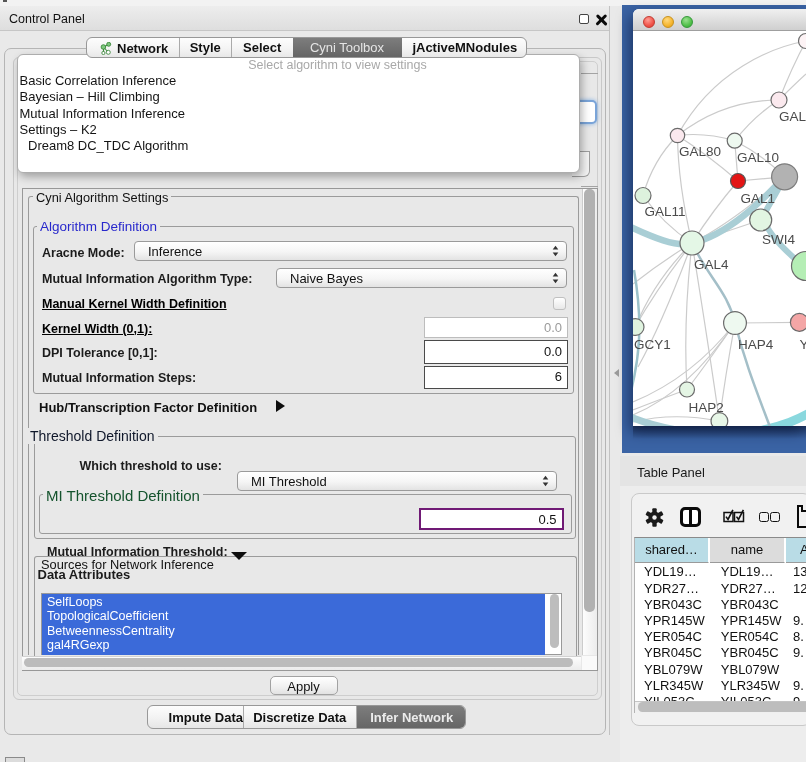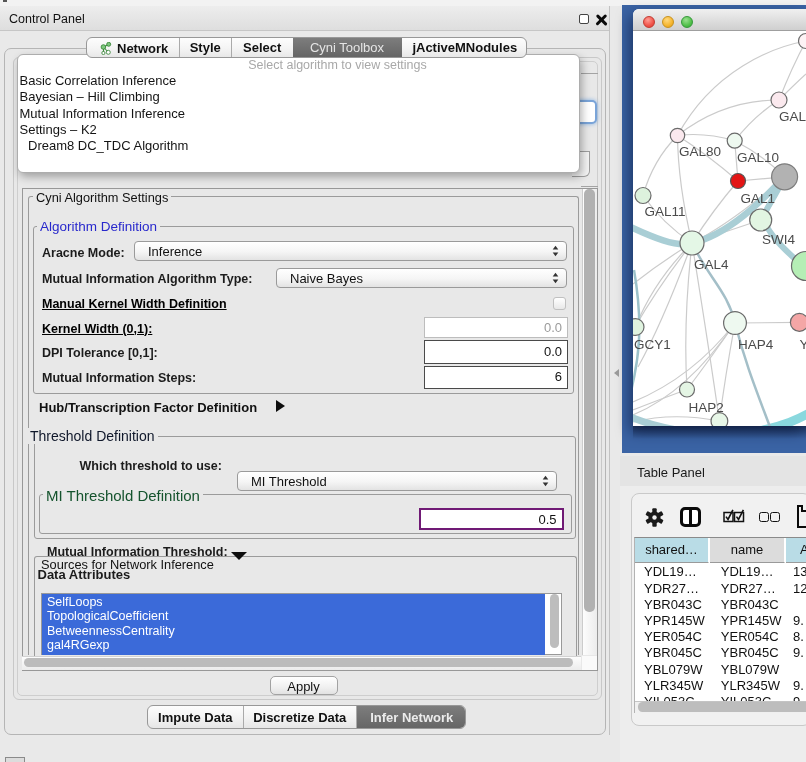--- a/index.html
+++ b/index.html
@@ -274,21 +274,21 @@
 <div class="thumbv" style="left:584px;top:189px;width:11px;height:423px;"></div>
 
 <div class="ab" style="left:22px;top:656px;width:559px;height:14px;background:linear-gradient(#fdfdfd,#ececec);border-top:1px solid #d2d2d2;"></div>
 <div class="ab" style="left:24px;top:657.5px;width:549px;height:9px;background:#bcbcbc;border-radius:4.5px;"></div>
 <div class="ab" style="left:582px;top:656px;width:15px;height:14px;background:#fafafa;"></div>
 
 <div class="ab" style="left:269.5px;top:676px;width:68px;height:19px;border:1px solid #a2a2a2;border-radius:5px;background:linear-gradient(#ffffff,#f0f0f0 60%,#e2e2e2);"></div>
 <div class="ab" style="left:269.5px;top:679px;width:68px;text-align:center;font-size:13px;color:#111;">Apply</div>
 
 <div class="ab" style="left:146.5px;top:705px;width:319.5px;height:24px;border:1px solid #989898;border-radius:6px;background:linear-gradient(#fdfdfd,#f2f2f2 55%,#e6e6e6);overflow:hidden;">
-  <div class="ab" style="left:0;top:0;width:96.5px;height:24px;text-align:center;font-size:13px;font-weight:bold;color:#111;line-height:23px;border-right:1px solid #aaa;">Impute Data</div>
+  <div class="ab" style="left:0;top:0;width:96.5px;height:24px;text-align:right;font-size:13px;font-weight:bold;color:#111;line-height:23px;border-right:1px solid #aaa;">Impute Data</div>
   <div class="ab" style="left:96.5px;top:0;width:112.5px;height:24px;text-align:center;font-size:13px;font-weight:bold;color:#111;line-height:23px;border-right:1px solid #aaa;">Discretize Data</div>
   <div class="ab" style="left:209px;top:0;width:110.5px;height:24px;text-align:center;font-size:13px;font-weight:bold;color:#ececec;line-height:23px;background:linear-gradient(#7d7d7d,#646464);">Infer Network</div>
 </div>
 
 <div class="ab" style="left:4.5px;top:757px;width:20px;height:14px;border:1.5px solid #8a8a8a;background:#dcdcdc;"></div>
 
 <div class="ab" style="left:17px;top:54px;width:563px;height:119px;background:#fff;border:1px solid #adadad;border-radius:6px;box-shadow:2px 4px 9px rgba(0,0,0,0.3);z-index:50;">
   <div style="position:absolute;left:0;top:2px;width:639px;font-size:13px;line-height:16.2px;color:#141414;white-space:nowrap;">
     <div style="text-align:center;color:#a8a8a8;font-size:12.5px;">Select algorithm to view settings</div>
     <div style="padding-left:1.5px;">Basic Correlation Inference</div>

